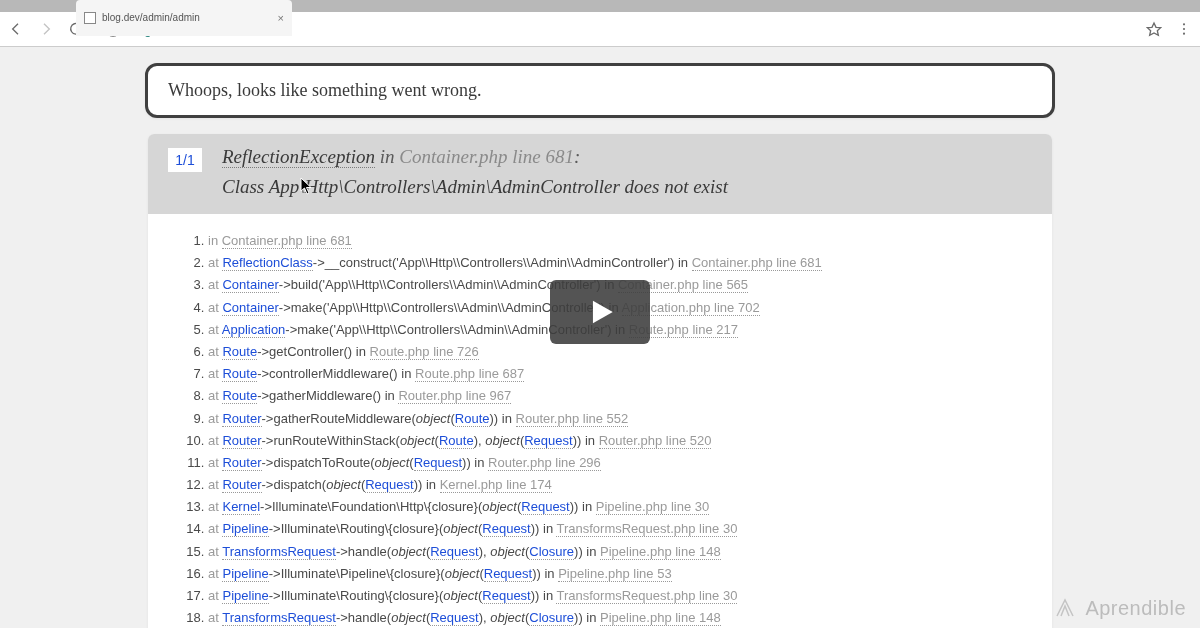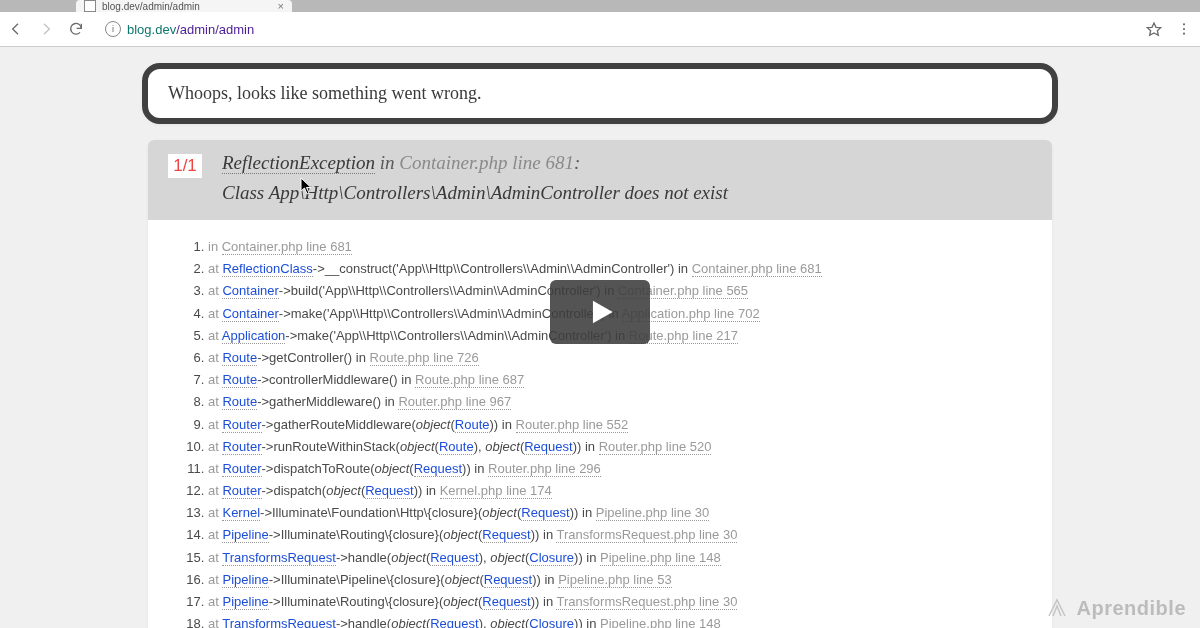--- a/index.html
+++ b/index.html
@@ -1,61 +1,61 @@
 <!DOCTYPE html>
 <html><head>
 <meta charset="utf-8">
 <style>
   html, body { margin:0; padding:0; font-family: -apple-system, "Helvetica Neue", Arial, sans-serif; background:#f0f0f0; color:#333; }
   body { width:1200px; height:628px; overflow:hidden; position:relative; }
 
   
   .tabbar { height:12px; background:#b8b8b8; position:relative; }
-  .tabbar .tab { position:absolute; left:76px; top:0; height:12px; width:200px; background:#f5f5f5; border-top-left-radius:4px; border-top-right-radius:4px; font-size:10px; color:#555; padding:0 8px; overflow:hidden; display:flex; align-items:center; }
+  .tabbar .tab { position:absolute; left:76px; top:0; height:12px; width:200px; background:#f5f5f5; border-top-left-radius:4px; border-top-right-radius:4px; font-size:10px; color:#555; padding:12px 8px; overflow:hidden; display:flex; }
   .tabbar .tab .favicon { width:10px; height:10px; border:1px solid #888; margin-right:6px; background:#fff; }
   .tabbar .tab .tab-close { margin-left:auto; font-size:11px; color:#777; }
   .toolbar { height:34px; background:#fff; border-bottom:1px solid #ccc; display:flex; align-items:center; padding:0 8px; gap:14px; }
   .icon-btn { width:16px; height:16px; display:flex; align-items:center; justify-content:center; color:#6b6b6b; }
   .icon-btn.disabled { color:#c3c3c3; }
   .icon-btn svg { width:16px; height:16px; stroke:currentColor; stroke-width:2; fill:none; }
   .addr { flex:1; display:flex; align-items:center; height:26px; border:1px solid transparent; border-radius:3px; padding:0 6px; font-size:13px; color:#555; }
   .addr .info-icon { width:14px; height:14px; border:1px solid #888; border-radius:50%; display:flex; align-items:center; justify-content:center; font-size:9px; color:#666; margin-right:6px; }
   .addr .host { color:#0f766e; }
   .addr .path { color:#4c1d95; }
   .toolbar .right { display:flex; align-items:center; gap:14px; margin-left:8px; }
   .star svg, .kebab svg { stroke:#6b6b6b; }
 
   
   .page { padding:16px 0 0 0; }
-  .panel { width:904px; margin:0 auto; border:6px solid #404040; border-radius:18px; background:#fff; box-shadow:0 1px 3px rgba(0,0,0,0.05); }
+  .panel { width:904px; margin:0 auto; border:3px solid #404040; border-radius:12px; background:#fff; box-shadow:0 1px 3px rgba(0,0,0,0.05); }
   .whoops { padding:14px 20px; font-size:18px; font-family:Georgia, 'Times New Roman', serif; color:#3a3a3a; }
 
   .error-box { width:904px; margin:16px auto 0 auto; border-radius:6px; overflow:hidden; background:#fff; box-shadow:0 1px 3px rgba(0,0,0,0.06); }
   .error-head { background:#d6d6d6; padding:12px 20px 16px 20px; position:relative; }
-  .error-head .counter { position:absolute; left:20px; top:14px; width:34px; height:24px; background:#fff; display:flex; align-items:center; justify-content:center; font-size:17px; color:#ef4444; }
+  .error-head .counter { position:absolute; left:20px; top:14px; width:34px; height:24px; background:#fff; display:flex; align-items:center; justify-content:center; font-size:14px; color:#1d4ed8; }
   .error-head .head-text { margin-left:54px;font-style:italic; }
   .error-head .line1 { font-family:Georgia, 'Times New Roman', serif; font-size:19px; color:#5a5a5a; }
   .error-head .line1 .exc { color:#3a3a3a; border-bottom:1px dotted #7a7a7a; }
   .error-head .line1 .filelink { color:#8a8a8a; }
   .error-head .line2 { margin-top:8px; font-family:Georgia, 'Times New Roman', serif; font-size:19px; color:#3a3a3a; }
 
   .trace { background:#fff; padding:18px 24px 10px 24px; }
   ol.stack { margin:0; padding-left:36px; font-size:13px; color:#4a4a4a; }
   ol.stack li { margin:0 0 4px 0; line-height:1.4; }
   .tk-dim { color:#9a9a9a; }
   .tk-em { font-style:italic; }
   .tk-uline, .tk-link { border-bottom:1px dotted #999; color:#1d4ed8; }
   .tk-link.dim { color:#9a9a9a; }
 
   
   .play-overlay { position:absolute; left:550px; top:280px; width:100px; height:64px; background:rgba(60,60,60,0.88); border-radius:6px; display:flex; align-items:center; justify-content:center; }
   .play-overlay svg { width:34px; height:34px; fill:#fff; }
 
   
-  .watermark { position:absolute; right:14px; bottom:8px; display:flex; align-items:center; gap:8px; color:#bcbcbc; font-size:20px; font-weight:700; letter-spacing:0.5px; }
+  .watermark { position:absolute; right:14px; bottom:8px; display:flex; align-items:center; gap:8px; color:#bcbcbc; font-size:20px; font-weight:400; letter-spacing:0.5px; }
   .watermark svg { width:24px; height:24px; stroke:#c4c4c4; fill:none; stroke-width:1.5; }
 
   .cursor { position:absolute; left:300px; top:177px; width:14px; height:18px; pointer-events:none; }
   .cursor svg { width:14px; height:18px; }
 </style>
 </head>
 <body>
 
 <div class="tabbar">
   <div class="tab">

